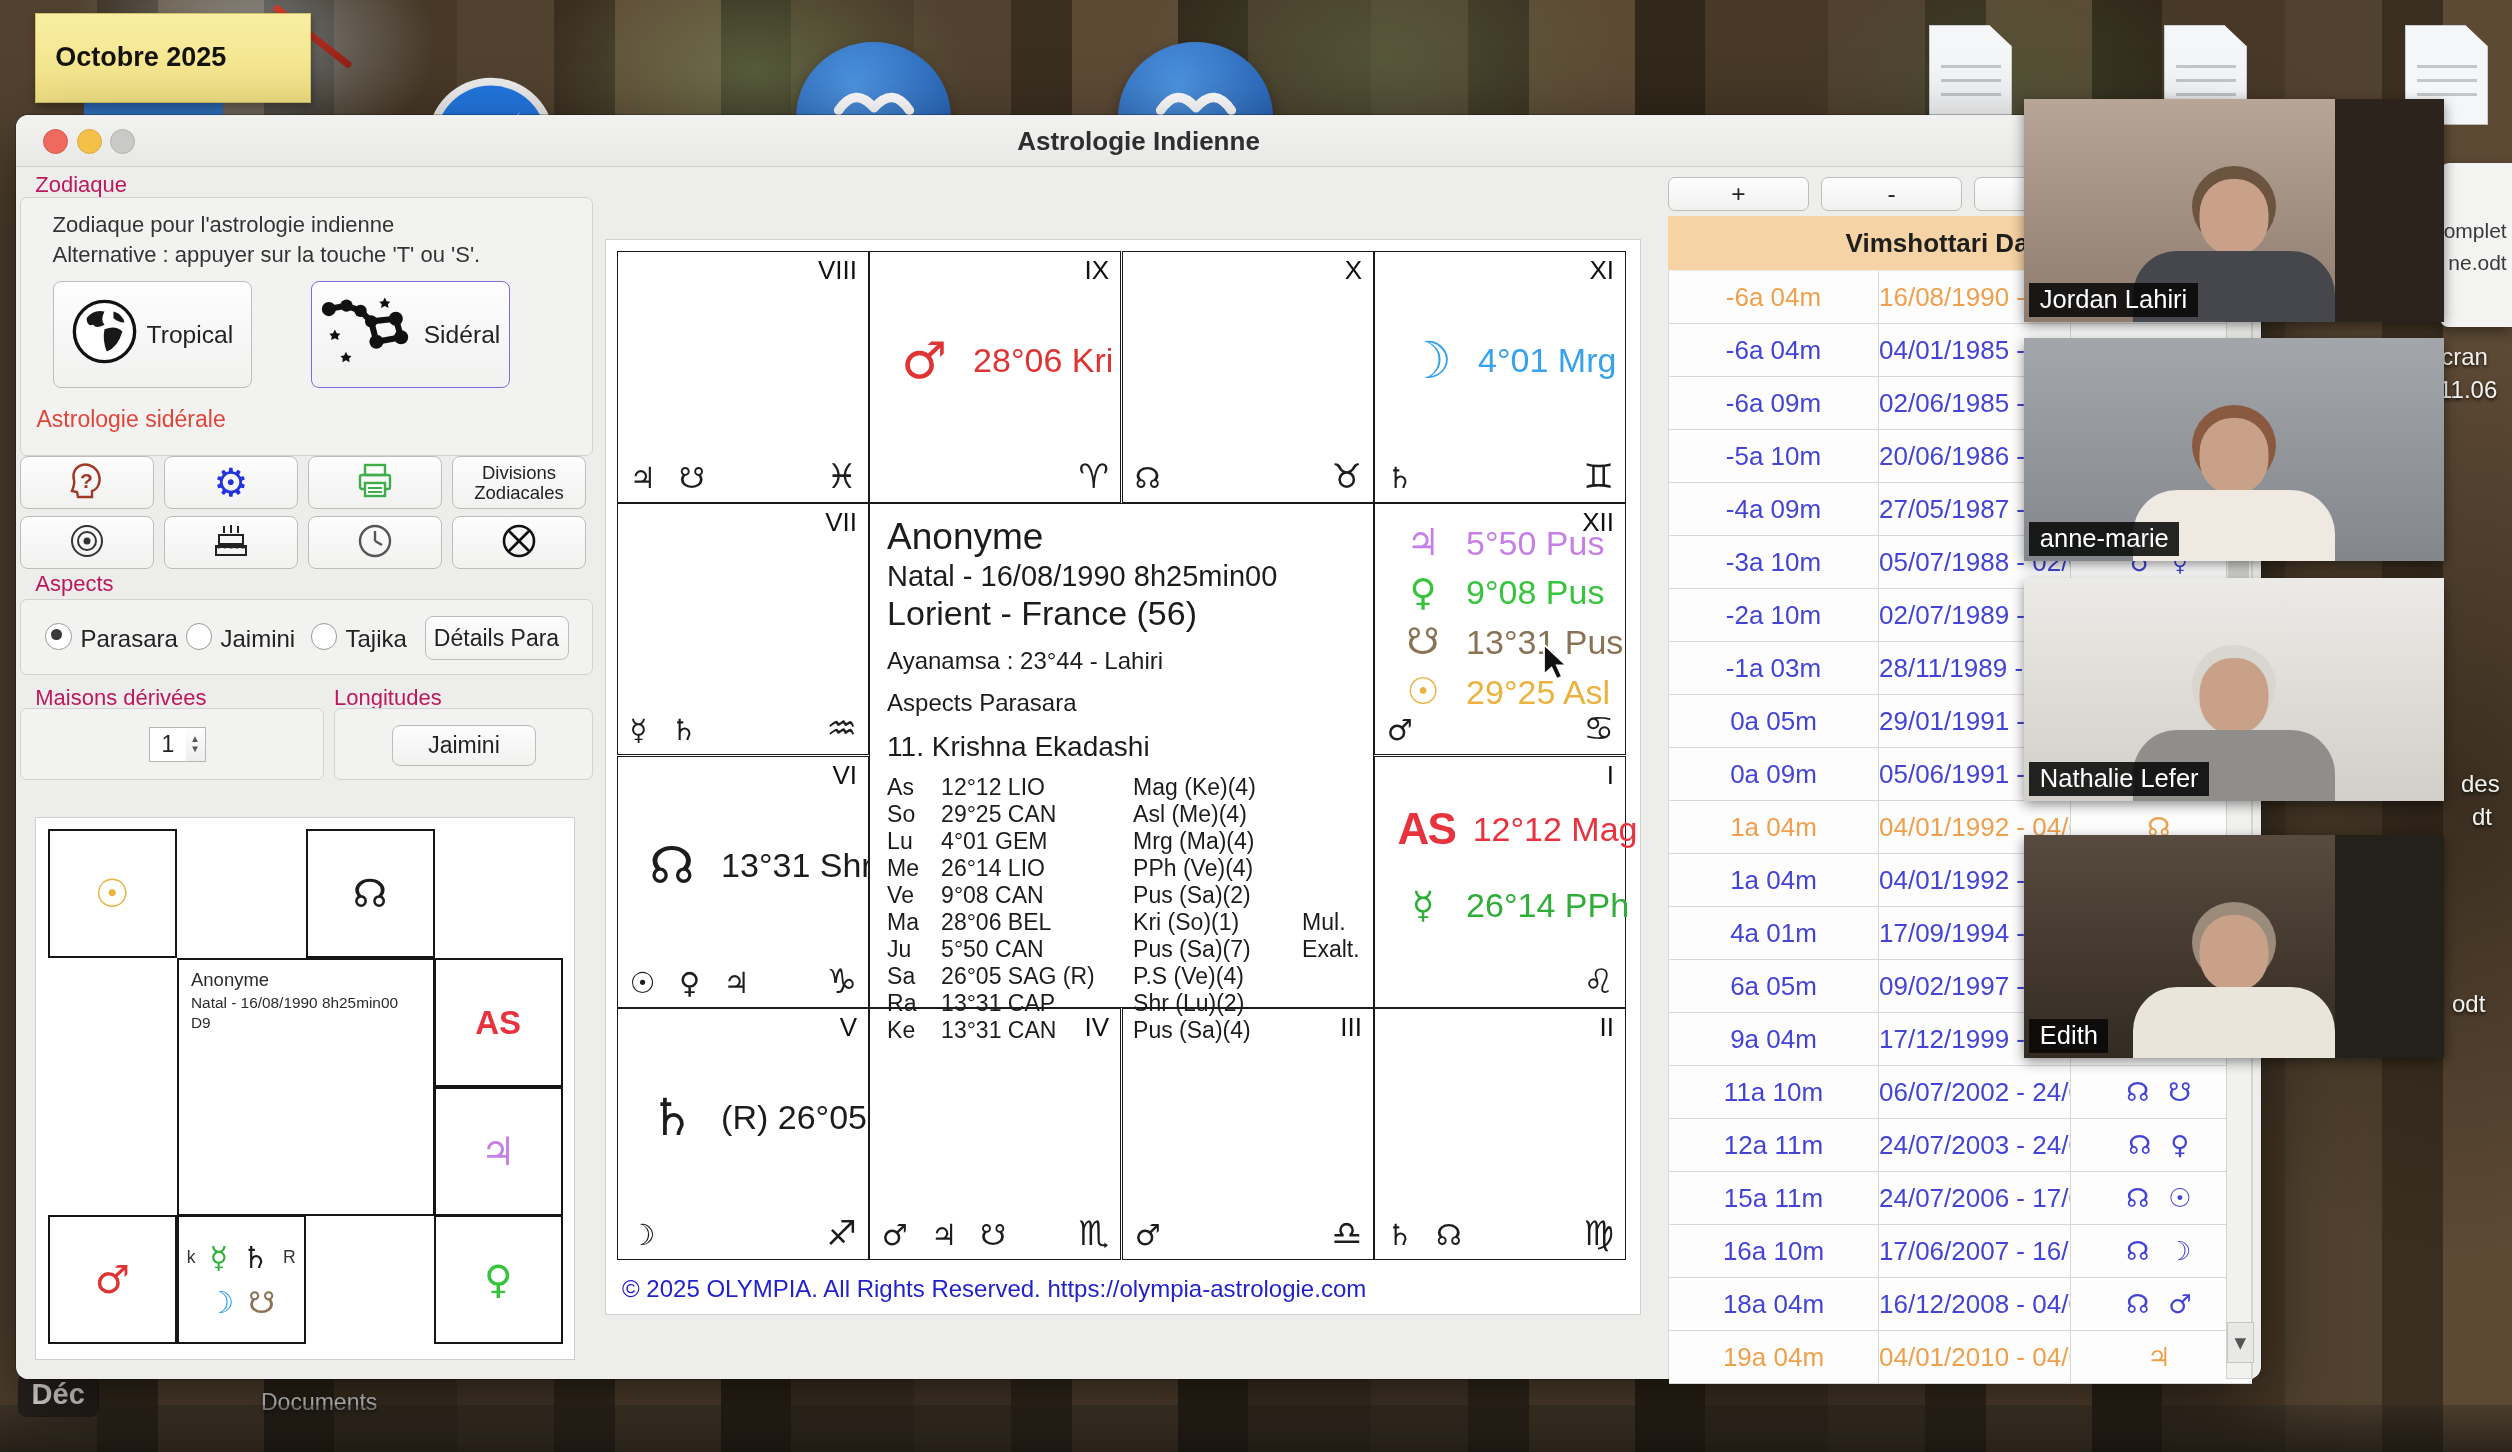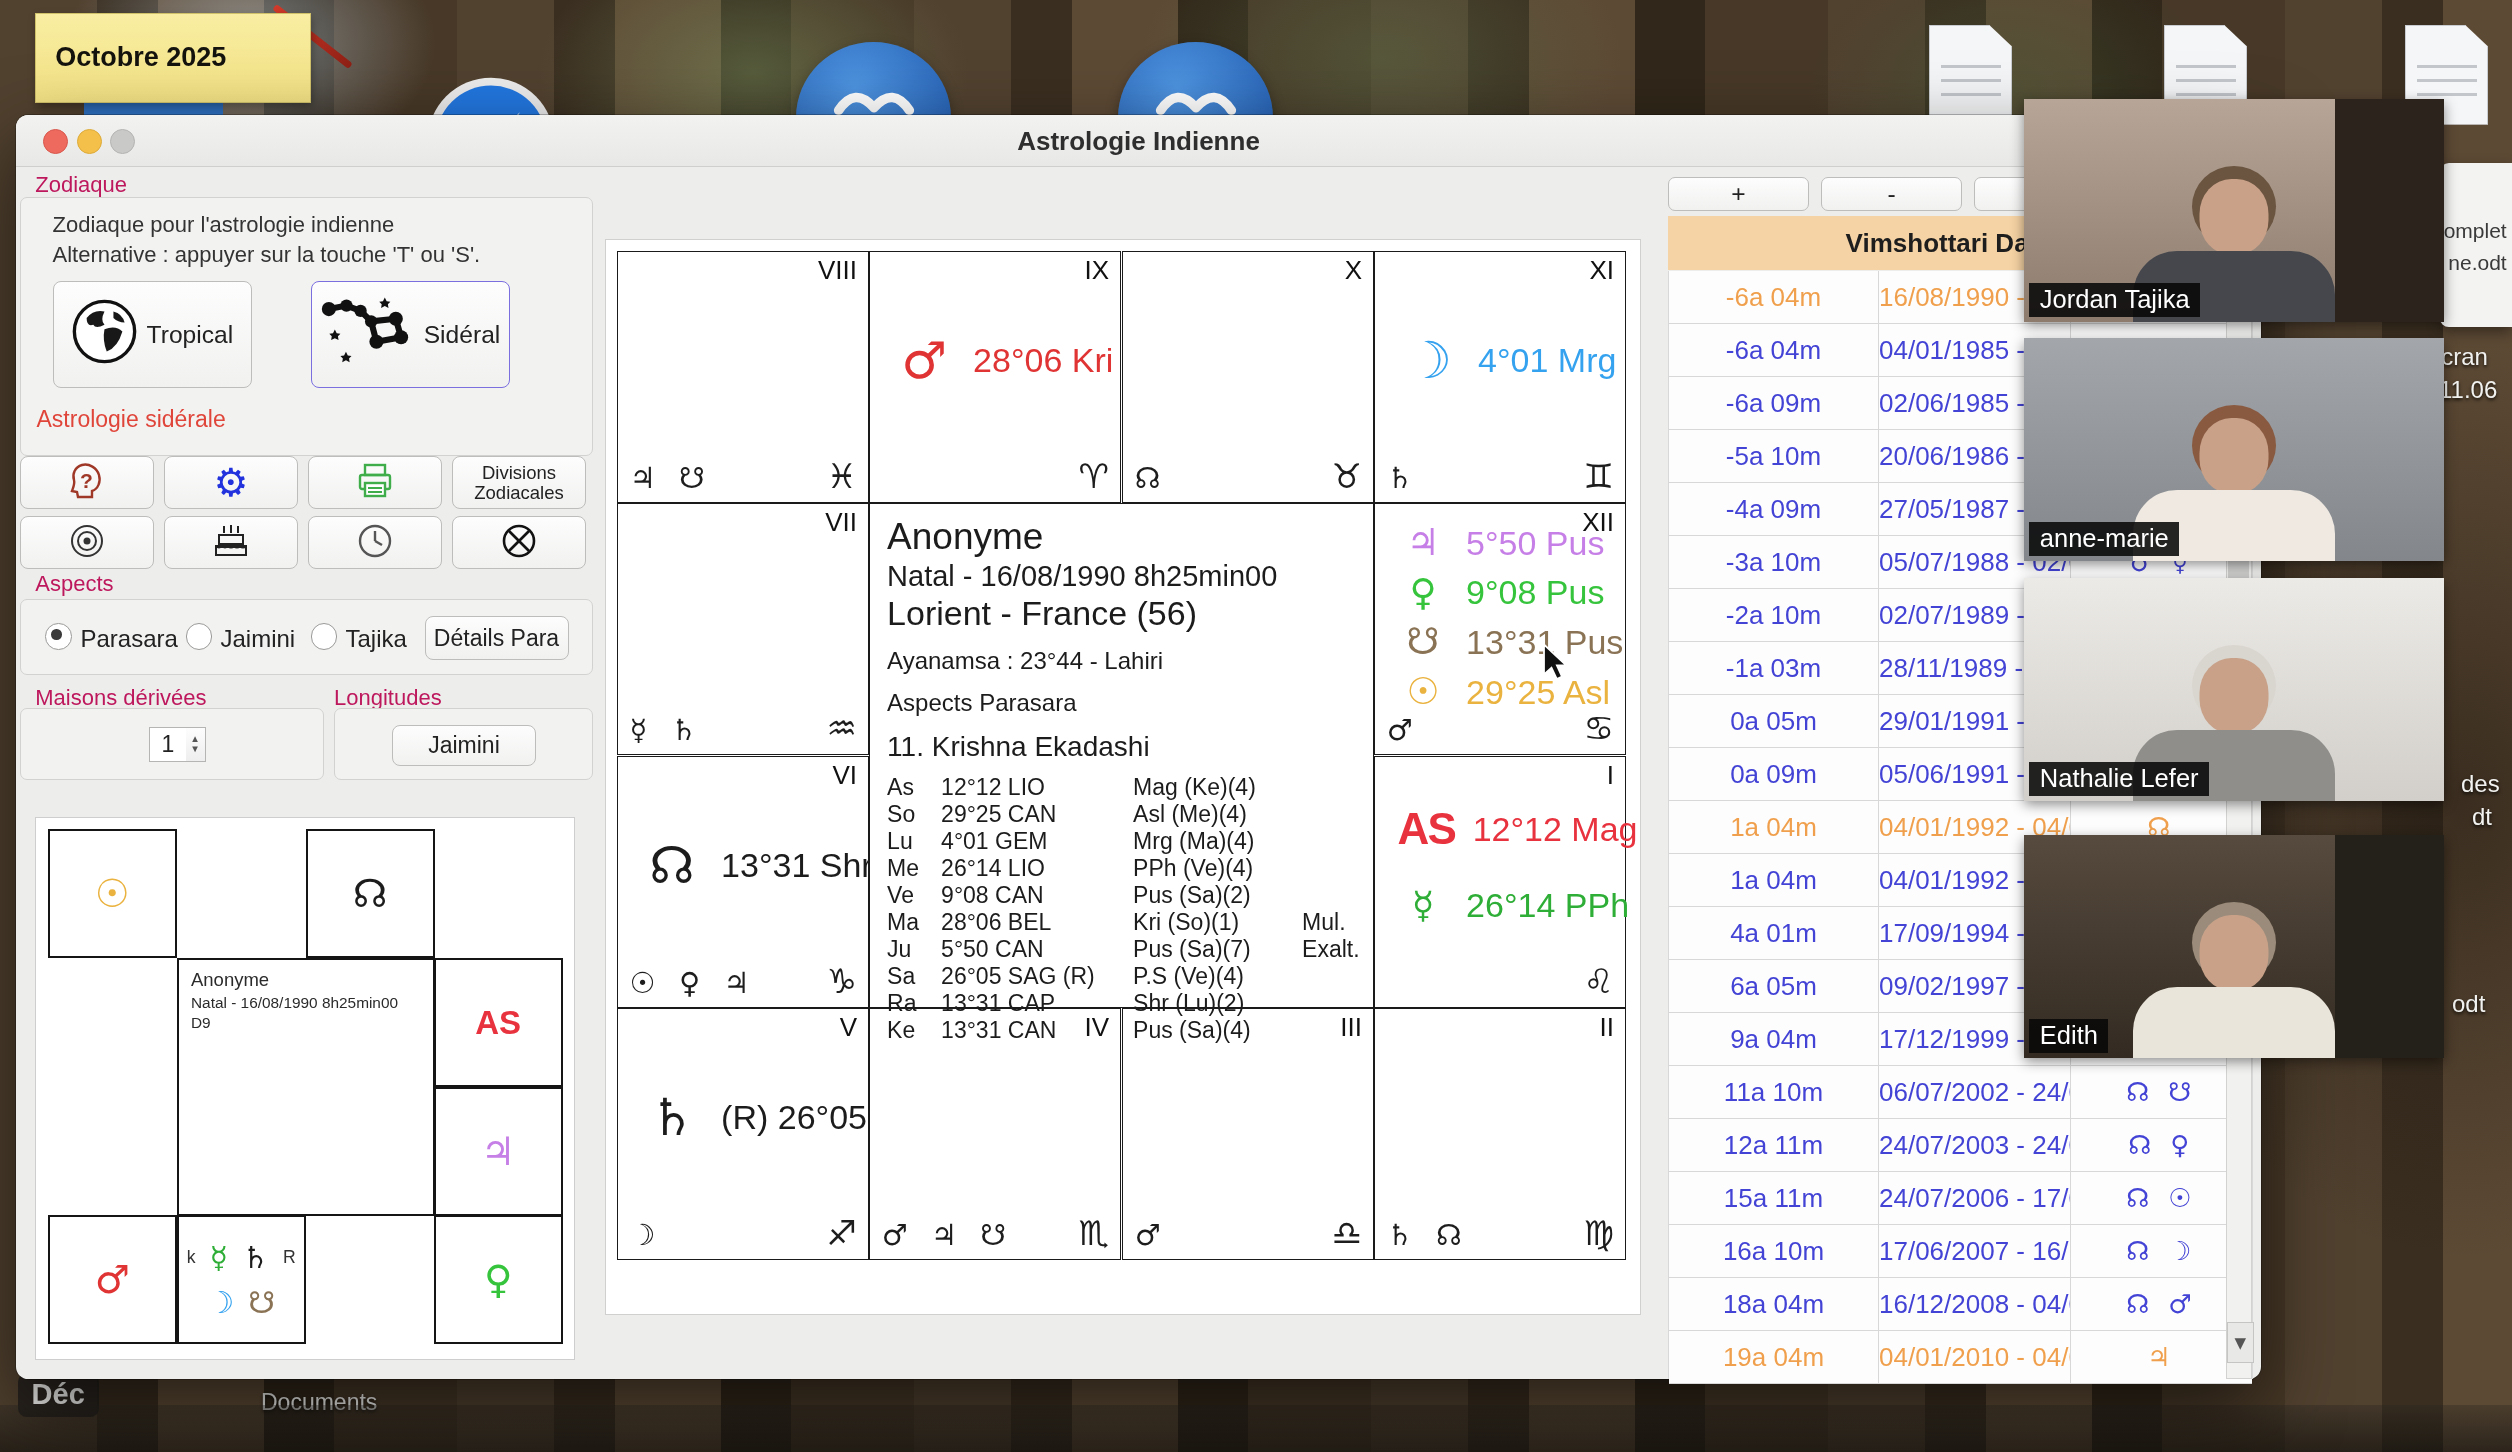--- a/index.html
+++ b/index.html
@@ -587,20 +587,21 @@
             <span class="nc-house">III</span>
             <span class="nc-lords">♂</span>
             <span class="nc-sign">♎</span>
           </div>
           <div class="nc-cell" style="left: 757px; top: 757px;">
             <span class="nc-house">II</span>
             <span class="nc-lords">♄ ☊</span>
             <span class="nc-sign">♍</span>
           </div>
         </div>
+      <div id="copyright">© 2025 OLYMPIA. All Rights Reserved. https://olympia-astrologie.com</div>
     </div>
 
     <div class="btn dasha-btn" style="left:1652px;top:62px">
         <span>+</span>
       </div>
     <div class="btn dasha-btn" style="left:1805px;top:62px">
         <span>-</span>
       </div>
     <div class="btn dasha-btn" style="left:1958px;top:62px">
         <span>Sy</span>
@@ -723,21 +724,21 @@
         <path d="M2 1 L2 21 L7 16.5 L10.5 24 L14 22.4 L10.6 15 L17 15 Z" fill="#111" stroke="#fff" stroke-width="1.2"></path>
       </svg>
   </div>
 
   <div id="videos">
       <div class="video" style="top: 99px; background: linear-gradient(rgb(183, 166, 152), rgb(141, 124, 110));">
         <div class="v-accent" style="background: rgb(44, 35, 28);"></div>
         <div class="v-hair" style="background: rgb(107, 84, 64);"></div>
         <div class="v-head"></div>
         <div class="v-body" style="background: rgb(69, 71, 77);"></div>
-        <span class="nametag">Jordan Tajika</span>
+        <span class="nametag">Jordan Lahiri</span>
       </div>
       <div class="video" style="top: 338px; background: linear-gradient(rgb(163, 167, 171), rgb(131, 135, 140));">
         <div class="v-hair" style="background: rgb(138, 90, 64);"></div>
         <div class="v-head"></div>
         <div class="v-body" style="background: rgb(239, 233, 225);"></div>
         <span class="nametag">anne-marie</span>
       </div>
       <div class="video" style="top: 578px; background: linear-gradient(rgb(236, 234, 230), rgb(210, 207, 202));">
         <div class="v-hair" style="background: rgb(217, 213, 207);"></div>
         <div class="v-head"></div>

